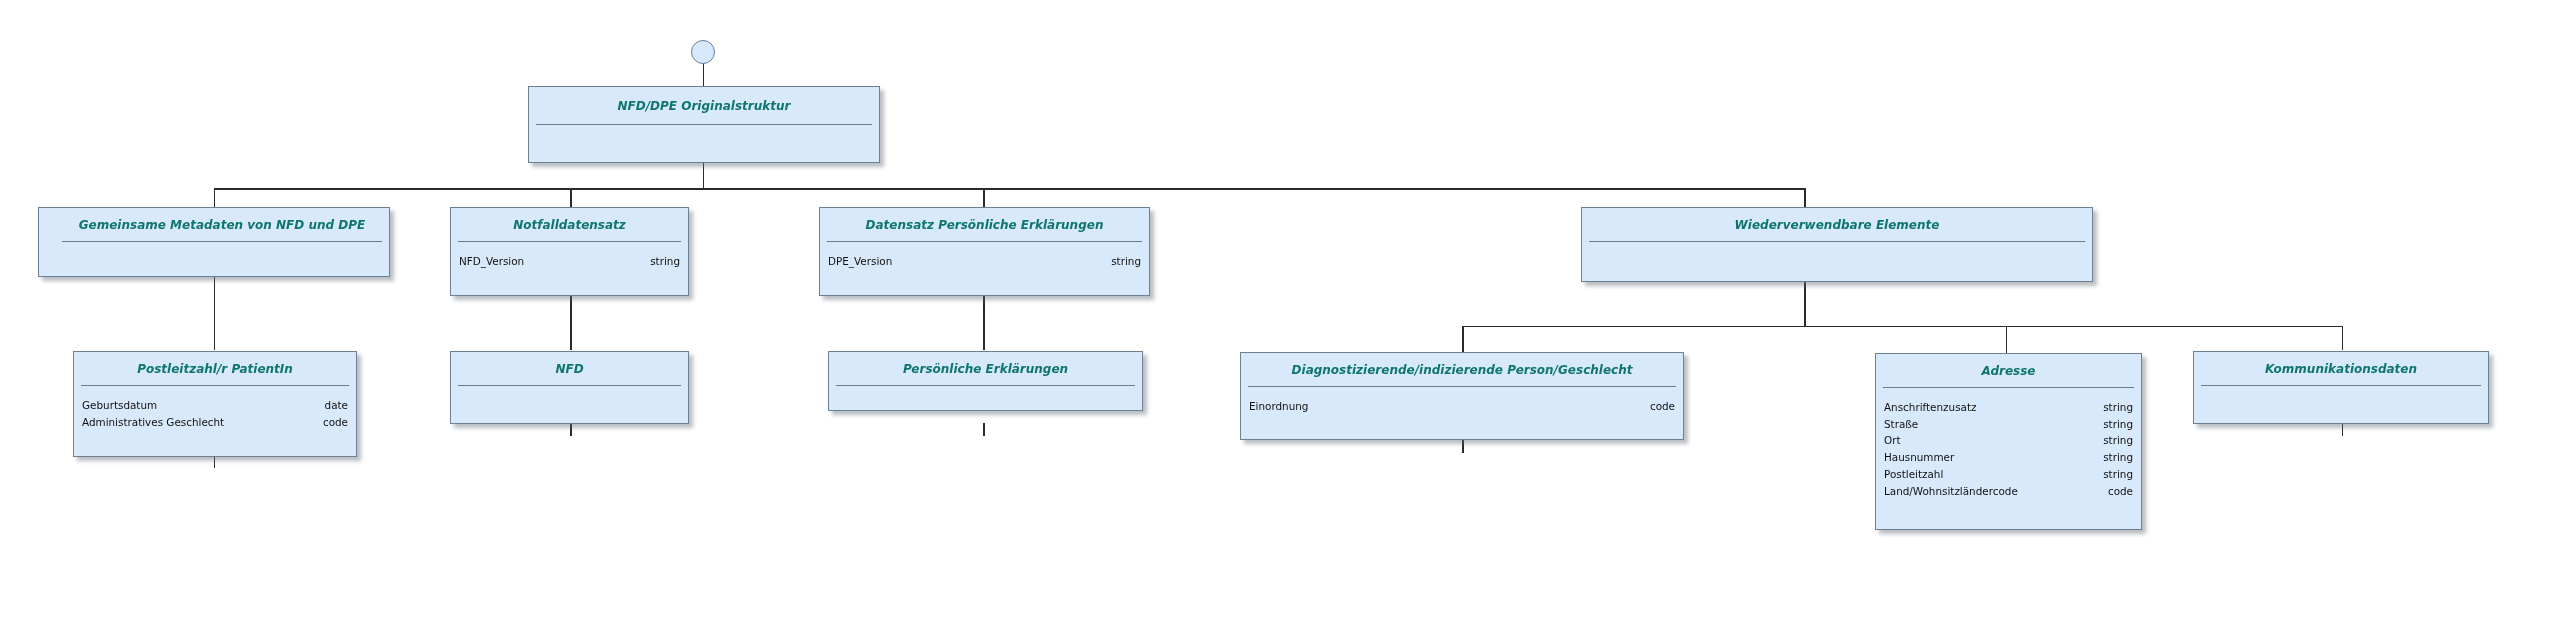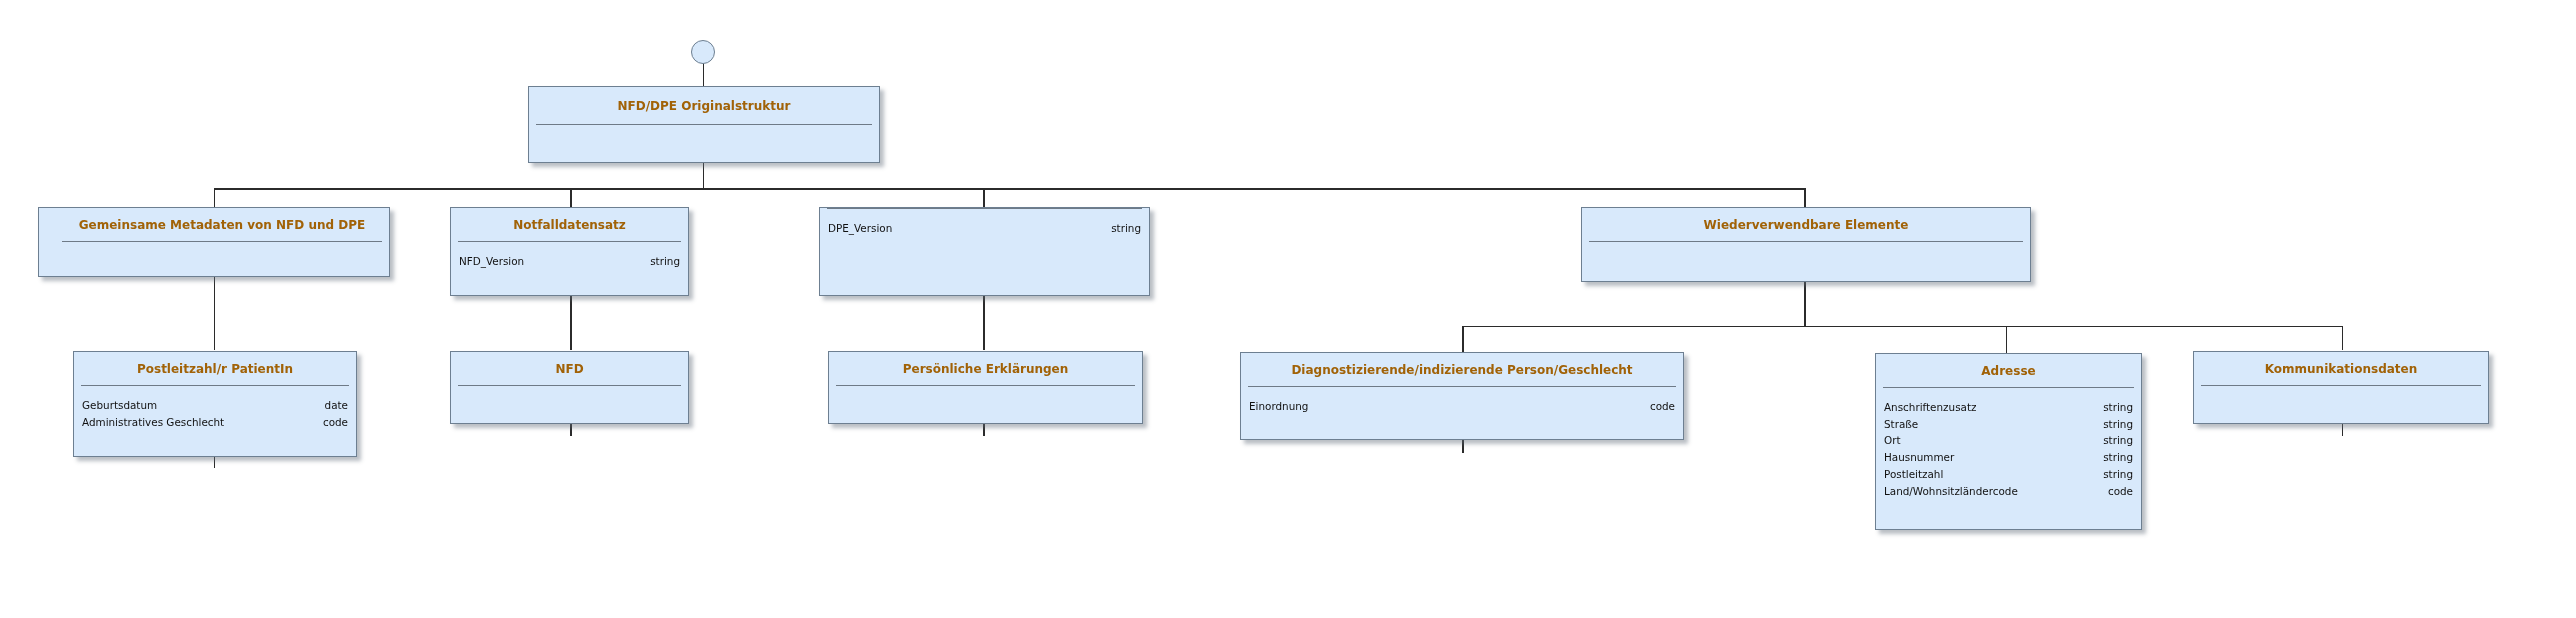--- a/index.html
+++ b/index.html
@@ -15,38 +15,38 @@
     background:var(--node-fill,#d8e9fb);border:0.8px solid var(--node-border,#8ca3b8);
   }
   .node{
     position:absolute;box-sizing:border-box;
     background:var(--node-fill,#d8e9fb);
     border:0.8px solid var(--node-border,#6d7f91);
     box-shadow:4px 4px 4px rgba(100,110,125,0.45);
   }
   .node-title{
     height:33px;display:flex;align-items:center;justify-content:center;
-    font-size:12px;font-weight:bold;color:#a16207;white-space:nowrap;
+    font-size:12px;font-weight:bold;color:#0f766e;white-space:nowrap;font-style:italic;
   }
   #n-root .node-title{height:37px;}
   .node-sep{border-top:1.6px solid var(--separator-color,#6e7a87);margin:0 7.2px;}
   .node-fields{padding:11px 8px 0 8px;}
   .frow{display:flex;justify-content:space-between;font-size:10.4px;line-height:16.7px;color:#111;white-space:nowrap;}
   .fname{text-align:left;}
   .ftype{text-align:right;padding-left:11px;}
 
   
   #n-root        {left:528px; top:86px; width:352px; height:77px;}
   #n-gemeinsame  {left:38px;  top:207px; width:352px; height:70px;padding-left:16px;}
   #n-notfall     {left:450px; top:207px; width:239px; height:89px;}
   #n-datensatz   {left:819px;top:207px; width:331px; height:89px;}
-  #n-wieder      {left:1581px;top:207px; width:450px; height:75px;}
+  #n-wieder      {left:1581px;top:207px; width:512px; height:75px;}
   #n-versicherte {left:73px;  top:351px; width:284px; height:106px;}
   #n-nfd         {left:450px; top:351px; width:239px; height:73px;}
-  #n-persoenlich {left:828px;top:351px; width:315px; height:73px;}
+  #n-persoenlich {left:828px;top:351px; width:315px; height:60px;}
   #n-diag        {left:1240px;top:352px; width:444px; height:88px;}
   #n-adresse     {left:1875px;top:353px; width:267px; height:177px;}
   #n-komm        {left:2193px;top:351px; width:296px; height:73px;}
 </style>
 </head>
 <body>
 
 <svg id="connector-layer" viewBox="0 0 3232 776" xmlns="http://www.w3.org/2000/svg">
   <line x1="882" y1="78" x2="882" y2="108"></line>
   <line x1="882" y1="204" x2="882" y2="237"></line>
@@ -87,20 +87,21 @@
   <div class="node-sep"></div>
   <div class="node-fields">
     <div class="frow">
       <span class="fname">NFD_Version</span>
       <span class="ftype">string</span>
     </div>
   </div>
 </div>
 
 <div class="node" id="n-datensatz">
+  <div class="node-title">Datensatz Persönliche Erklärungen</div>
   <div class="node-sep"></div>
   <div class="node-fields">
     <div class="frow">
       <span class="fname">DPE_Version</span>
       <span class="ftype">string</span>
     </div>
   </div>
 </div>
 
 <div class="node" id="n-wieder">

